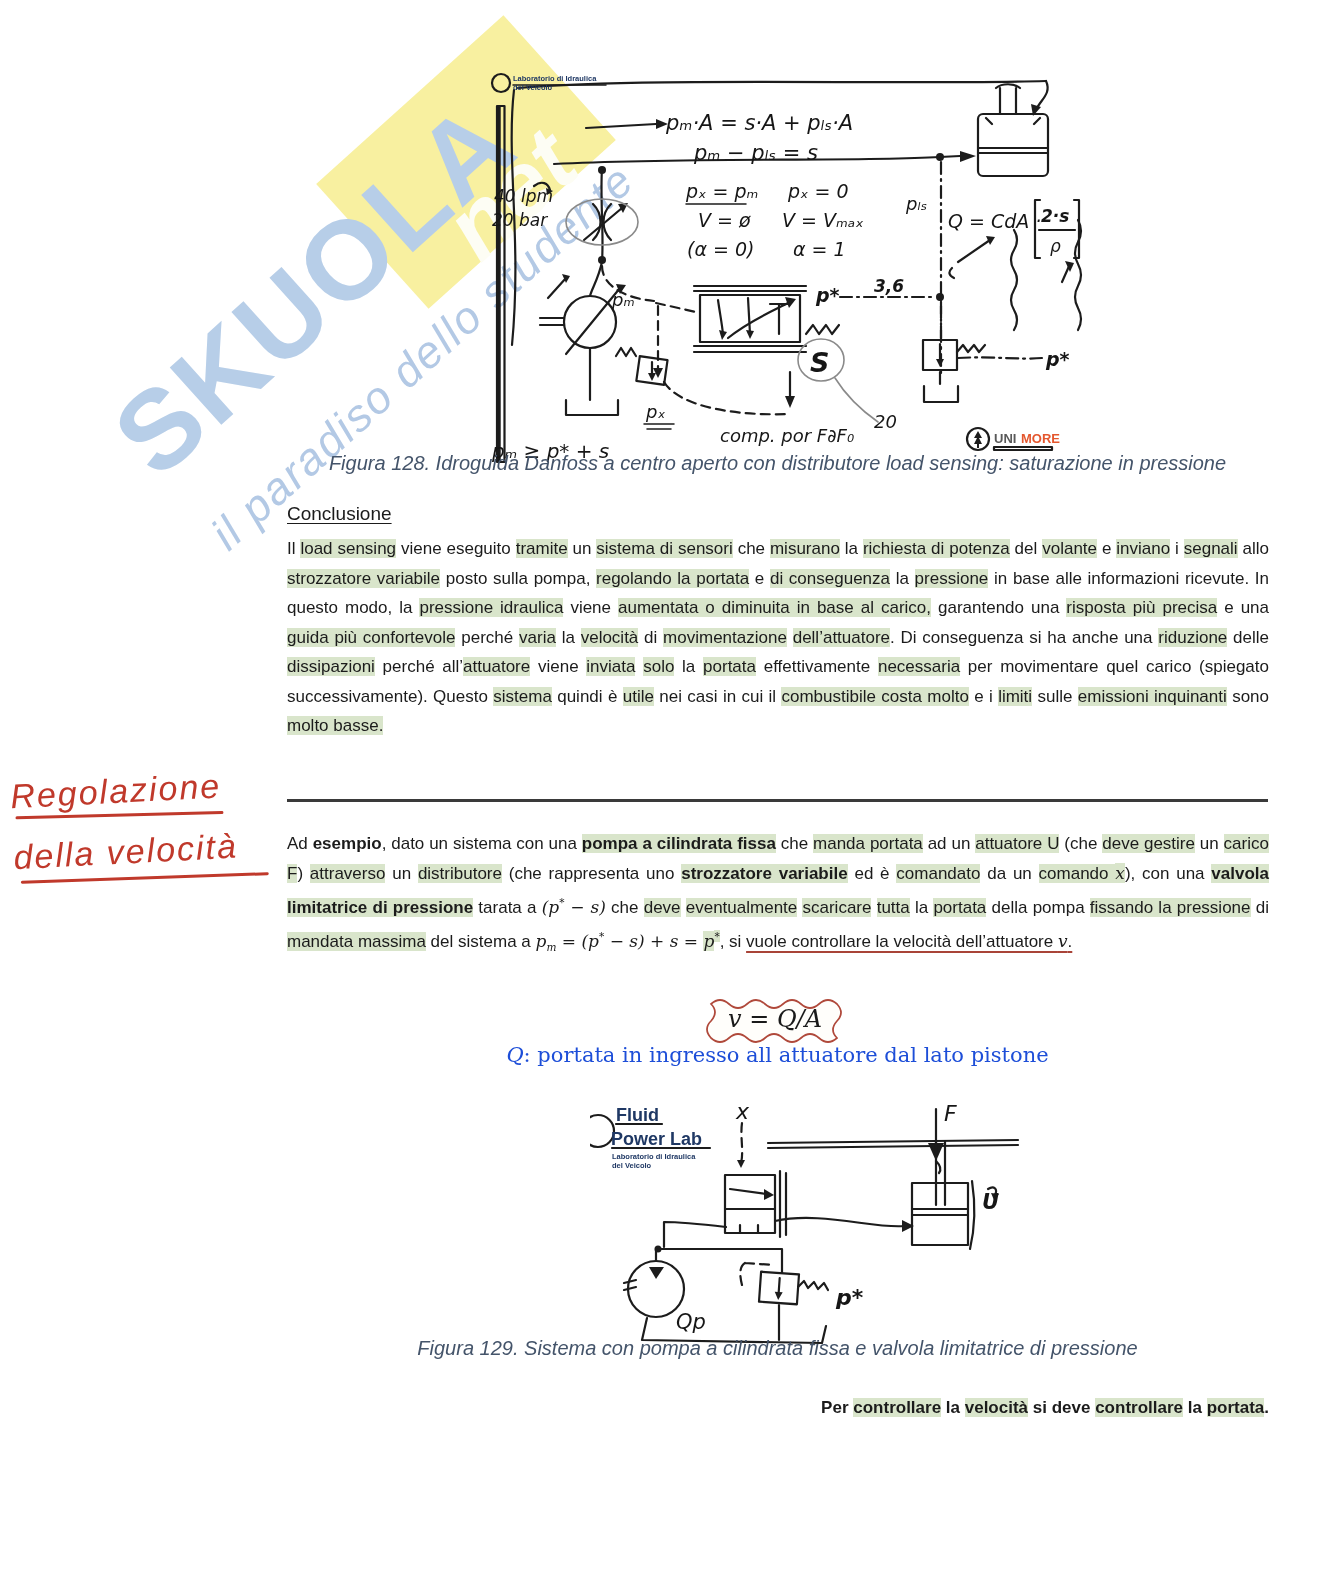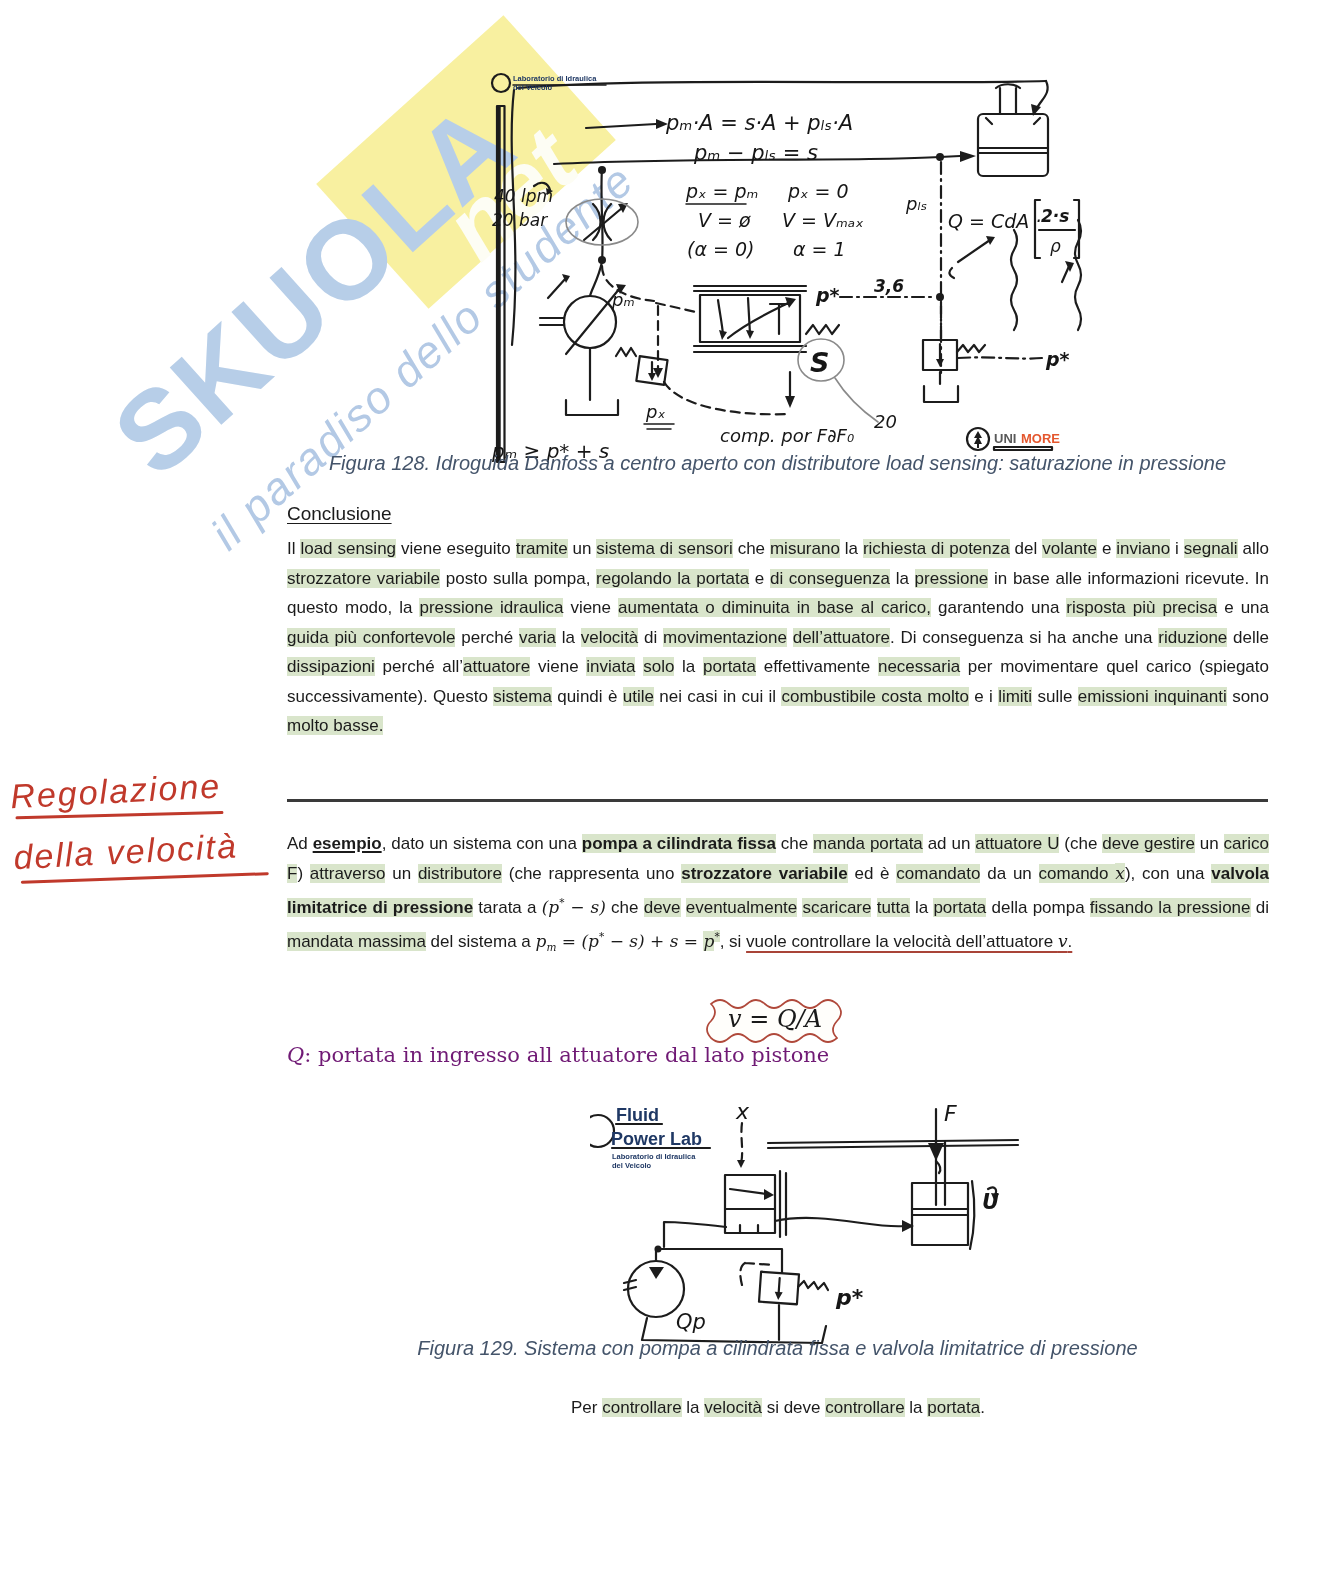--- a/index.html
+++ b/index.html
@@ -36,42 +36,42 @@
   .bold{font-weight:bold;}
 
   
   .caption{position:absolute;left:287px;width:981px;text-align:center;font-style:italic;
            font-size:20px;color:#44546a;}
   .cap128{top:452px;} .cap129{top:1337px;}
   .heading{position:absolute;left:287px;top:503px;margin:0;font-size:19px;font-weight:normal;
            text-decoration:underline;text-underline-offset:3px;}
   .para{position:absolute;left:287px;width:982px;margin:0;font-size:17px;line-height:29.5px;
         text-align:justify;}
-  .para1{top:534px;} .para2{top:829px;} .closing{top:1393px;text-align:center;}
+  .para1{top:534px;} .para2{top:829px;} .closing{top:1393px;text-align:right;font-weight:bold;}
   .divider{position:absolute;left:287px;top:799px;width:981px;height:3px;background:#3a3a3a;}
 
   .hl{background:#d9e5cb;}
   .b{font-weight:bold;}
   .math{font-family:"DejaVu Serif",serif;font-style:italic;}
-  .u-black{text-decoration:underline;text-decoration-thickness:2px;text-underline-offset:2px;}
+  .u-black{text-decoration-thickness:2px;text-underline-offset:2px;}
   .u-red{text-decoration:underline;text-decoration-color:#a94438;text-decoration-thickness:2px;text-underline-offset:4px;}
   .u-green{text-decoration-color:#55806d;text-decoration-thickness:2px;text-underline-offset:4px;}
   sub,sup{font-size:0.62em;}
 
   
   .hand-note{position:absolute;left:12px;top:770px;width:280px;color:#c0392b;
              font-style:italic;font-size:34px;letter-spacing:2px;transform:rotate(-3deg);}
   .hand-underline{height:3px;background:#c0392b;border-radius:2px;}
   .u1{width:208px;margin:3px 0 16px 4px;transform:rotate(1.5deg);}
   .u2{width:248px;margin:6px 0 0 6px;transform:rotate(1deg);}
 
   
   .formula-row{position:absolute;left:287px;top:993px;width:981px;text-align:center;}
-  .legend{position:absolute;left:287px;top:1043px;width:981px;text-align:left;
-          font-family:"DejaVu Serif",serif;font-size:21px;color:#701a75;}
+  .legend{position:absolute;left:287px;top:1043px;width:981px;text-align:center;
+          font-family:"DejaVu Serif",serif;font-size:21px;color:#1d4ed8;}
 </style>
 </head>
 <body>
 
 <div class="page">
 
   <div class="wm wm-band"></div>
   <div class="wm wm-brand">SKUOLA</div>
   <div class="wm wm-suffix">net</div>
   <div class="wm wm-slogan">il paradiso dello studente</div>

